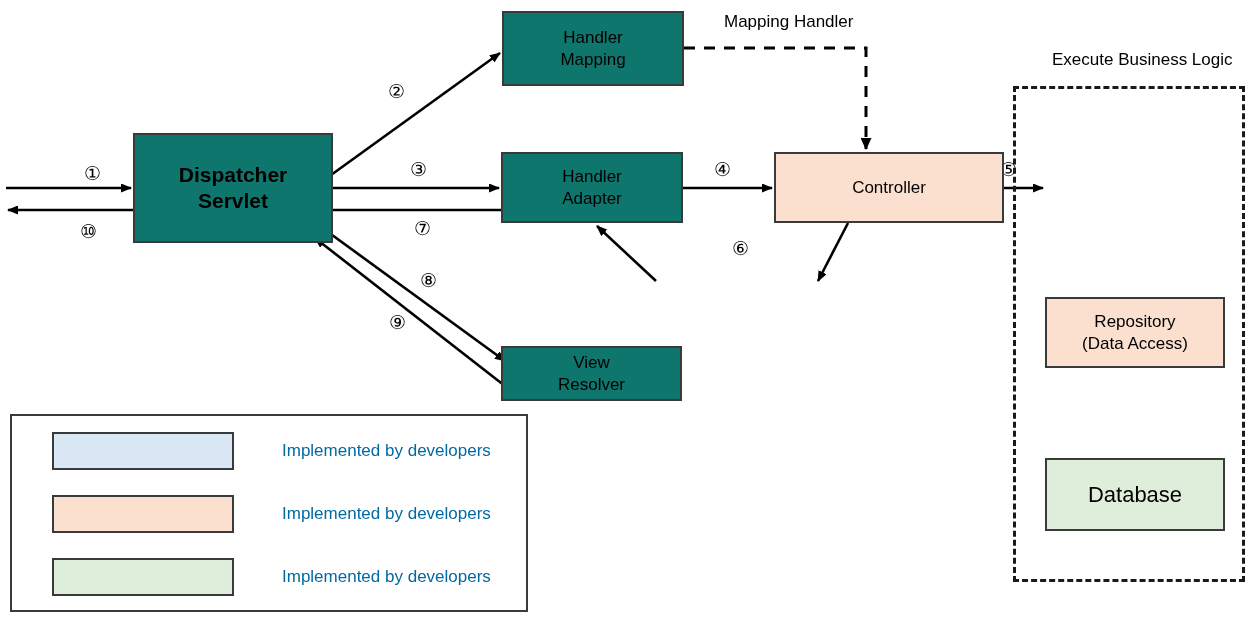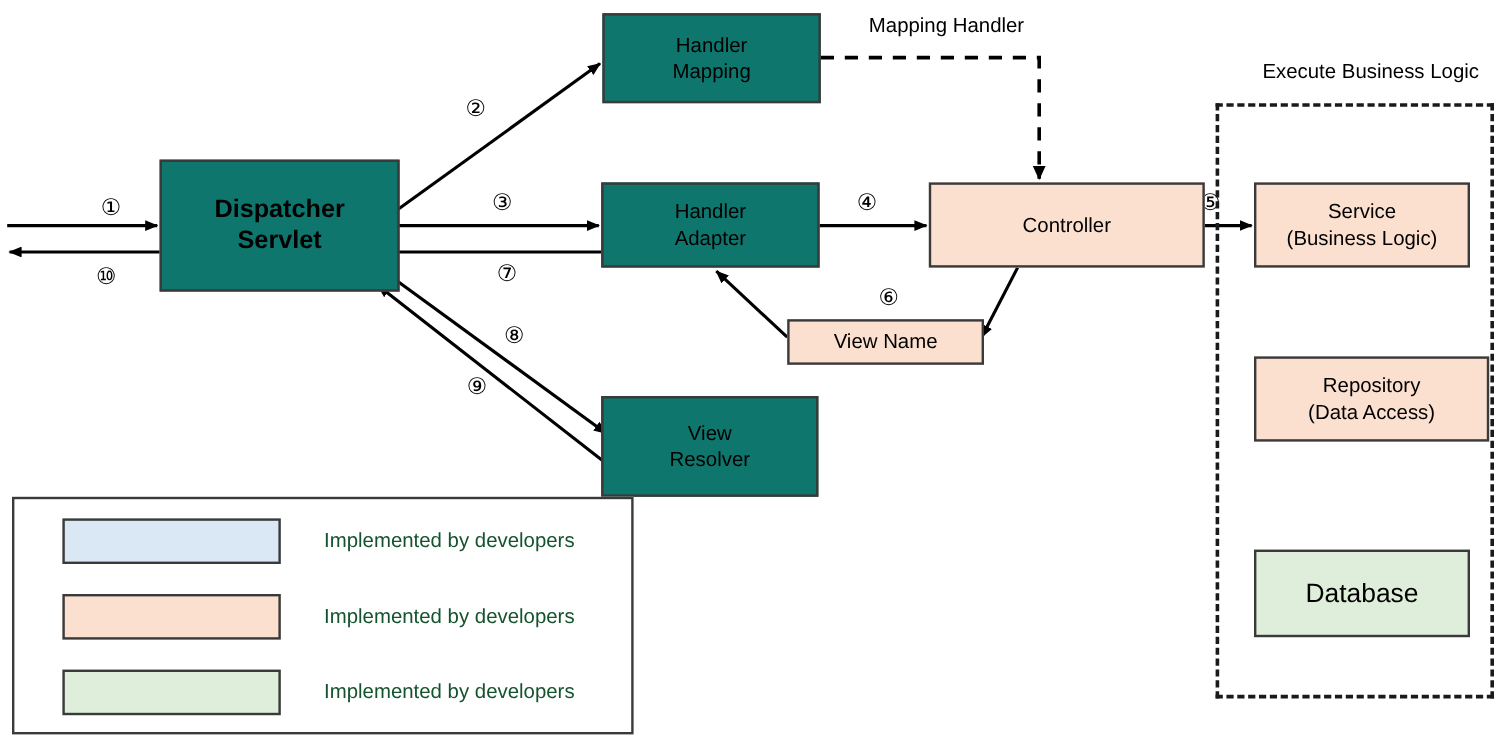--- a/index.html
+++ b/index.html
@@ -65,23 +65,23 @@
     position: absolute;
     display: flex;
     align-items: center;
   }
   .legend-swatch {
     width: 182px;
     height: 38px;
     border: 2px solid #3a3a3a;
   }
   .legend-text {
-    margin-left: 36px;
+    margin-left: 48px;
     font-size: 17px;
-    color: #14532d;
+    color: #0369a1;
     white-space: nowrap;
     text-align: right;
   }
 </style>
 </head>
 <body>
 
 <div id="canvas">
 
   <svg id="wires" viewBox="0 0 1259 618" xmlns="http://www.w3.org/2000/svg">
@@ -139,29 +139,26 @@
 Servlet</div>
 
   <div class="node blue" style="left:502px; top:11px; width:182px; height:75px;">Handler
 Mapping</div>
 
   <div class="node blue" style="left:501px; top:152px; width:182px; height:71px;">Handler
 Adapter</div>
 
   <div class="node peach" style="left:774px; top:152px; width:230px; height:71px;">Controller</div>
 
-  <div class="node peach" style="left:656px; top:266px; width:164px; height:38px;">View Name</div>
 
-  <div class="node blue" style="left:501px; top:330px; width:181px; height:84px;">View
+  <div class="node blue" style="left:501px; top:346px; width:181px; height:55px;">View
 Resolver</div>
 
-  <div class="node peach" style="left:1045px; top:152px; width:180px; height:71px;">Service
-(Business Logic)</div>
 
-  <div class="node peach" style="left:1045px; top:297px; width:196px; height:71px;">Repository
+  <div class="node peach" style="left:1045px; top:297px; width:180px; height:71px;">Repository
 (Data Access)</div>
 
   <div class="node green big" style="left:1045px; top:458px; width:180px; height:73px;">Database</div>
 
   <div class="legend-box" style="left:10px; top:414px; width:518px; height:198px;">
 
     <div class="legend-row" style="left:40px; top:16px;">
       <div class="legend-swatch" style="background:#dae8f5;"></div>
       <div class="legend-text">Implemented by developers</div>
     </div>

